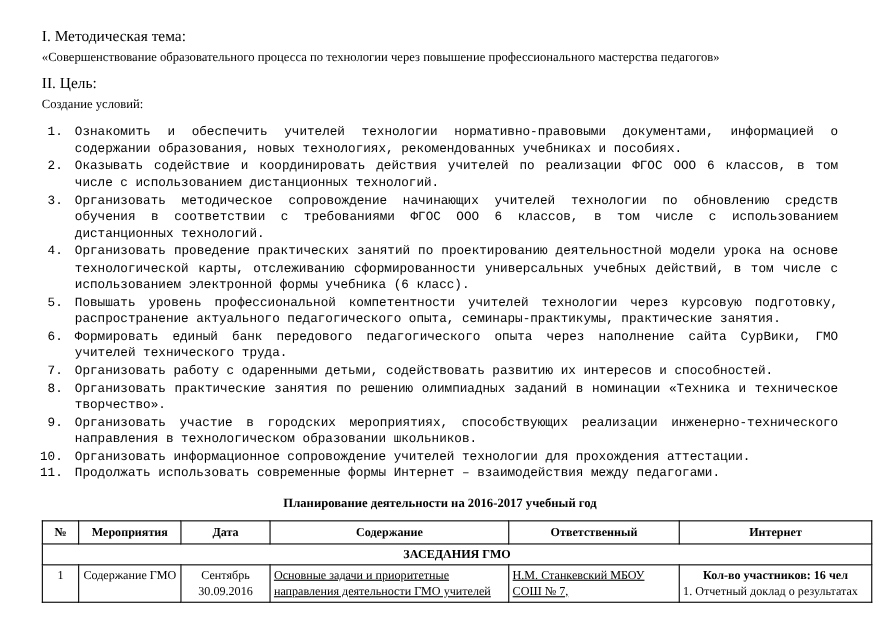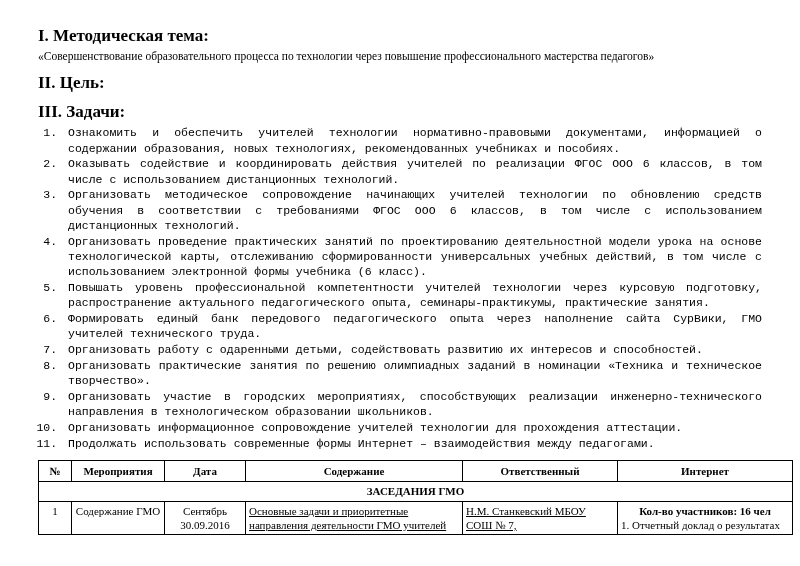--- a/index.html
+++ b/index.html
@@ -15,22 +15,22 @@
     overflow: hidden;
   }
   .page {
     position: relative;
     width: 800px;
     height: 566px;
     padding: 26px 38px 0 38px;
     box-sizing: border-box;
   }
   .h-bold {
-    font-weight: bold;
-    font-size: 17px;
+    font-weight: normal;
+    font-size: 14px;
     margin: 0 0 3px 0;
   }
   .sect {
     margin-bottom: 9px;
   }
   .quote {
     font-size: 11.5px;
     line-height: 1.33;
     margin: 0 0 8px 0;
     text-align: justify;
@@ -112,39 +112,40 @@
 
 <div class="page">
 
   <div class="sect">
     <div class="h-bold">I. Методическая тема:</div>
     <div class="quote">«Совершенствование образовательного процесса по технологии через повышение профессионального мастерства педагогов»</div>
   </div>
 
   <div class="sect">
     <div class="h-bold">II. Цель:</div>
+    <div class="goal-line">Создание условий:</div>
   </div>
 
   <div class="sect">
-    <div class="h-bold">III. Задачи:</div>
     <ol class="tasks">
       <li>Ознакомить и обеспечить учителей технологии нормативно-правовыми документами, информацией о содержании образования, новых технологиях, рекомендованных учебниках и пособиях.</li>
       <li>Оказывать содействие и координировать действия учителей по реализации ФГОС ООО 6 классов, в том числе с использованием дистанционных технологий.</li>
       <li>Организовать методическое сопровождение начинающих учителей технологии по обновлению средств обучения в соответствии с требованиями ФГОС ООО 6 классов, в том числе с использованием дистанционных технологий.</li>
       <li>Организовать проведение практических занятий по проектированию деятельностной модели урока на основе технологической карты, отслеживанию сформированности универсальных учебных действий, в том числе с использованием электронной формы учебника (6 класс).</li>
       <li>Повышать уровень профессиональной компетентности учителей технологии через курсовую подготовку, распространение актуального педагогического опыта, семинары-практикумы, практические занятия.</li>
       <li>Формировать единый банк передового педагогического опыта через наполнение сайта СурВики, ГМО учителей технического труда.</li>
       <li>Организовать работу с одаренными детьми, содействовать развитию их интересов и способностей.</li>
       <li>Организовать практические занятия по решению олимпиадных заданий в номинации «Техника и техническое творчество».</li>
       <li>Организовать участие в городских мероприятиях, способствующих реализации инженерно-технического направления в технологическом образовании школьников.</li>
       <li>Организовать информационное сопровождение учителей технологии для прохождения аттестации.</li>
       <li>Продолжать использовать современные формы Интернет – взаимодействия между педагогами.</li>
     </ol>
   </div>
 
+  <div class="plan-title">Планирование деятельности на 2016-2017 учебный год</div>
 
   <table class="plan">
     <thead>
       <tr>
         <th class="col-num">№</th>
         <th class="col-ev">Мероприятия</th>
         <th class="col-date">Дата</th>
         <th class="col-cont">Содержание</th>
         <th class="col-resp">Ответственный</th>
         <th class="col-result">Интернет</th>

